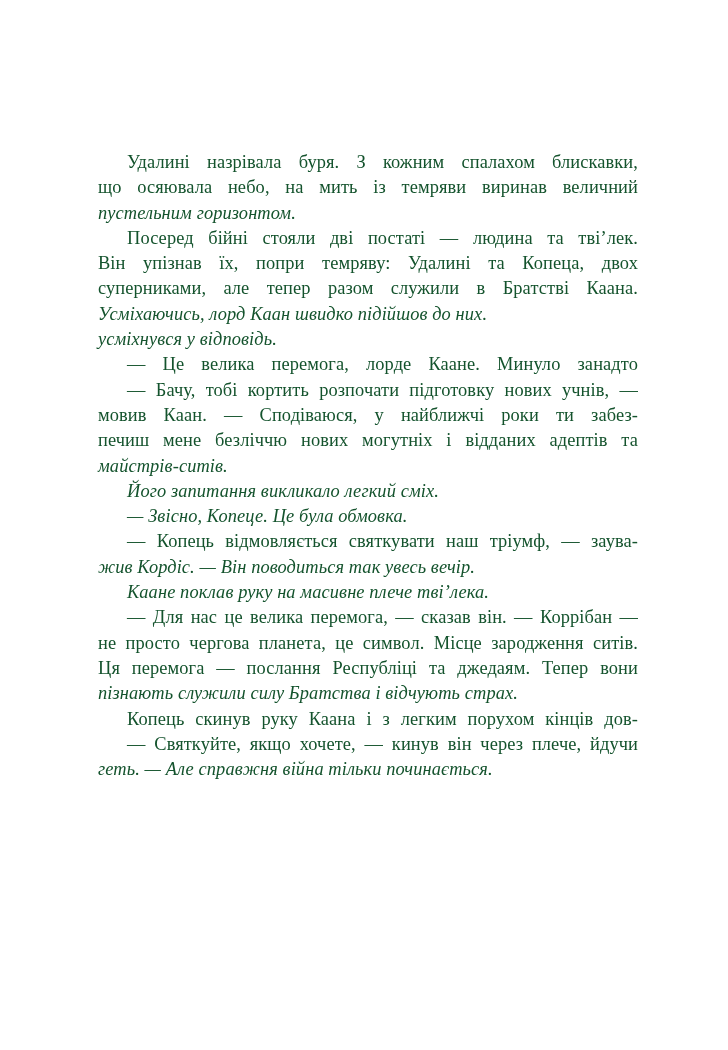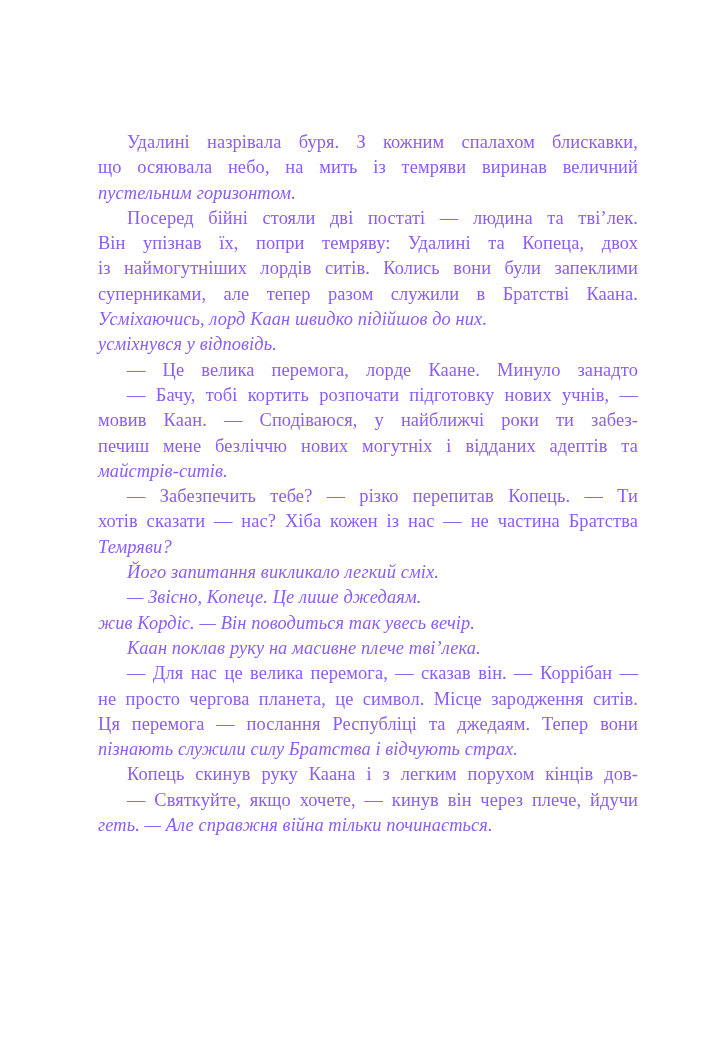--- a/index.html
+++ b/index.html
@@ -38,61 +38,56 @@
     font-style: italic;
   }
   .para .line.first {
     text-indent: 29px;
   }
 </style>
 </head>
 <body>
 
 <div class="page">
-  <div class="text-block" id="text-block" style="color: #8b5cf6;">
+  <div class="text-block" id="text-block" style="color: #14532d; margin-top: 20px;">
       <div class="para">
         <div class="line first">Удалині назрівала буря. З кожним спалахом блискавки,</div>
         <div class="line">що осяювала небо, на мить із темряви виринав величний</div>
         <div class="line last">пустельним горизонтом.</div>
       </div>
       <div class="para">
         <div class="line first">Посеред бійні стояли дві постаті — людина та тві’лек.</div>
         <div class="line">Він упізнав їх, попри темряву: Удалині та Копеца, двох</div>
-        <div class="line">із наймогутніших лордів ситів. Колись вони були запеклими</div>
         <div class="line">суперниками, але тепер разом служили в Братстві Каана.</div>
         <div class="line last">Усміхаючись, лорд Каан швидко підійшов до них.</div>
       </div>
       <div class="para">
         <div class="line last">усміхнувся у відповідь.</div>
       </div>
       <div class="para">
         <div class="line first">— Це велика перемога, лорде Каане. Минуло занадто</div>
       </div>
       <div class="para">
         <div class="line first">— Бачу, тобі кортить розпочати підготовку нових учнів, —</div>
         <div class="line">мовив Каан. — Сподіваюся, у найближчі роки ти забез-</div>
         <div class="line">печиш мене безліччю нових могутніх і відданих адептів та</div>
         <div class="line last">майстрів-ситів.</div>
       </div>
       <div class="para">
-        <div class="line first">— Забезпечить тебе? — різко перепитав Копець. — Ти</div>
-        <div class="line">хотів сказати — нас? Хіба кожен із нас — не частина Братства</div>
-        <div class="line last">Темряви?</div>
-      </div>
-      <div class="para">
         <div class="line first last">Його запитання викликало легкий сміх.</div>
       </div>
       <div class="para">
-        <div class="line first last">— Звісно, Копеце. Це лише джедаям.</div>
+        <div class="line first last">— Звісно, Копеце. Це була обмовка.</div>
       </div>
       <div class="para">
+        <div class="line first">— Копець відмовляється святкувати наш тріумф, — заува-</div>
         <div class="line last">жив Кордіс. — Він поводиться так увесь вечір.</div>
       </div>
       <div class="para">
-        <div class="line first last">Каан поклав руку на масивне плече тві’лека.</div>
+        <div class="line first last">Каане поклав руку на масивне плече тві’лека.</div>
       </div>
       <div class="para">
         <div class="line first">— Для нас це велика перемога, — сказав він. — Коррібан —</div>
         <div class="line">не просто чергова планета, це символ. Місце зародження ситів.</div>
         <div class="line">Ця перемога — послання Республіці та джедаям. Тепер вони</div>
         <div class="line last">пізнають служили силу Братства і відчують страх.</div>
       </div>
       <div class="para">
         <div class="line first">Копець скинув руку Каана і з легким порухом кінців дов-</div>
       </div>

